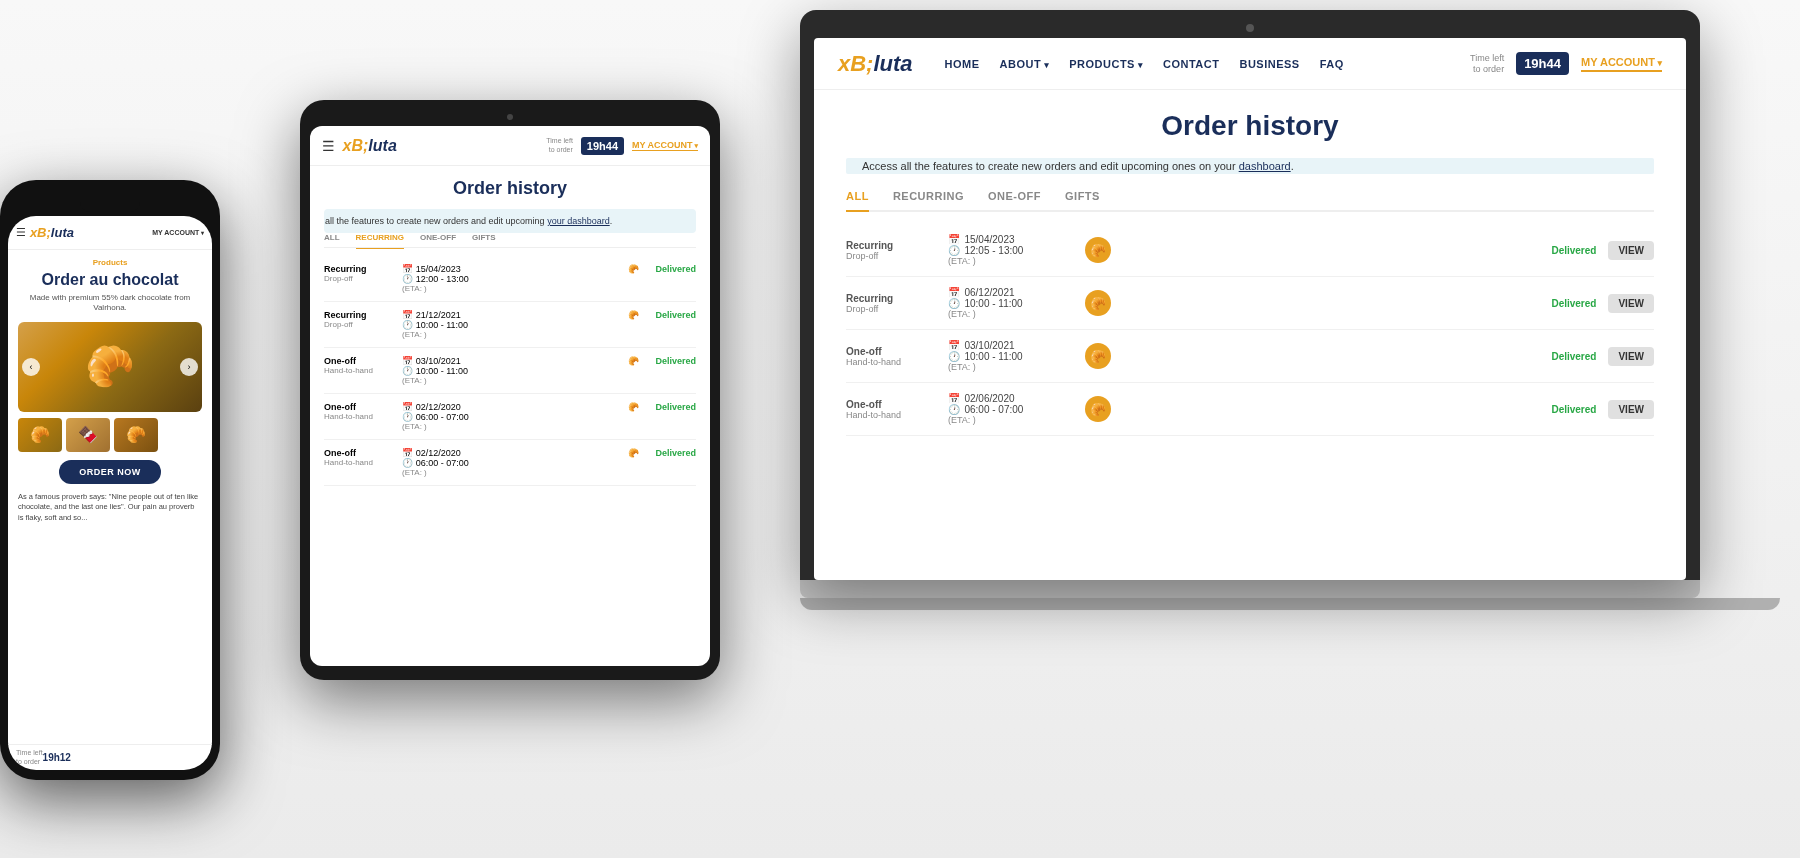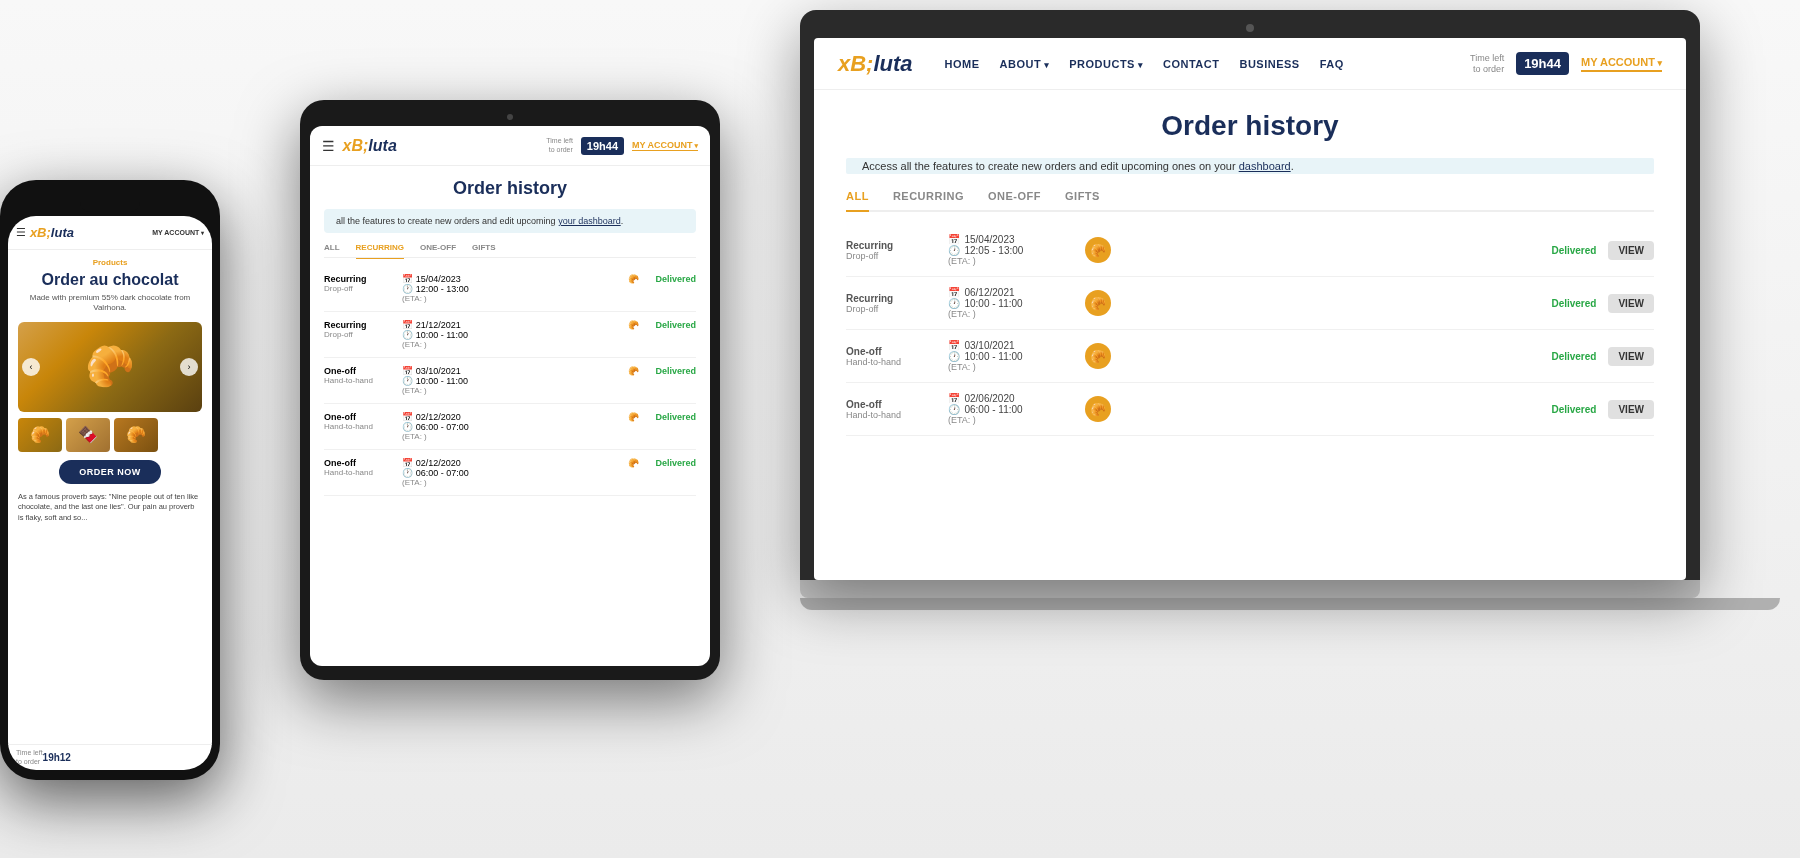--- a/index.html
+++ b/index.html
@@ -312,24 +312,23 @@
     .tablet-title {
       font-size: 18px;
       font-weight: 700;
       color: #1a2e5a;
       text-align: center;
       margin-bottom: 10px;
     }
     .tablet-info-banner {
       background: #e8f4f8;
       border-radius: 4px;
-      padding: 7px 12px;
+      padding: 7px 1px;
       font-size: 9px;
       color: #333;
-      margin-bottom: 10px;
     }
     .tablet-info-banner a { color: #1a2e5a; text-decoration: underline; }
     .tablet-tabs {
       display: flex;
       gap: 16px;
       border-bottom: 1.5px solid #eee;
       margin-bottom: 8px;
     }
     .tablet-tab {
       font-size: 8px;
@@ -665,21 +664,21 @@
               <div class="order-type-label">One-off</div>
               <div class="order-type-sub">Hand-to-hand</div>
             </div>
             <div class="order-date-col">
               <div class="date-row">
                   <span class="cal-icon">📅</span>
                   <span>02/06/2020</span>
                 </div>
               <div class="time-row">
                   <span class="clock-icon">🕐</span>
-                  <span>06:00 - 11:00</span>
+                  <span>06:00 - 07:00</span>
                 </div>
               <div style="font-size:9px;color:#888">(ETA: )</div>
             </div>
             <div class="order-icon-col">
               <div class="croissant-badge">🥐</div>
             </div>
             <div class="order-spacer"></div>
             <div class="status-delivered">Delivered</div>
             <button class="view-btn">VIEW</button>
           </div>

